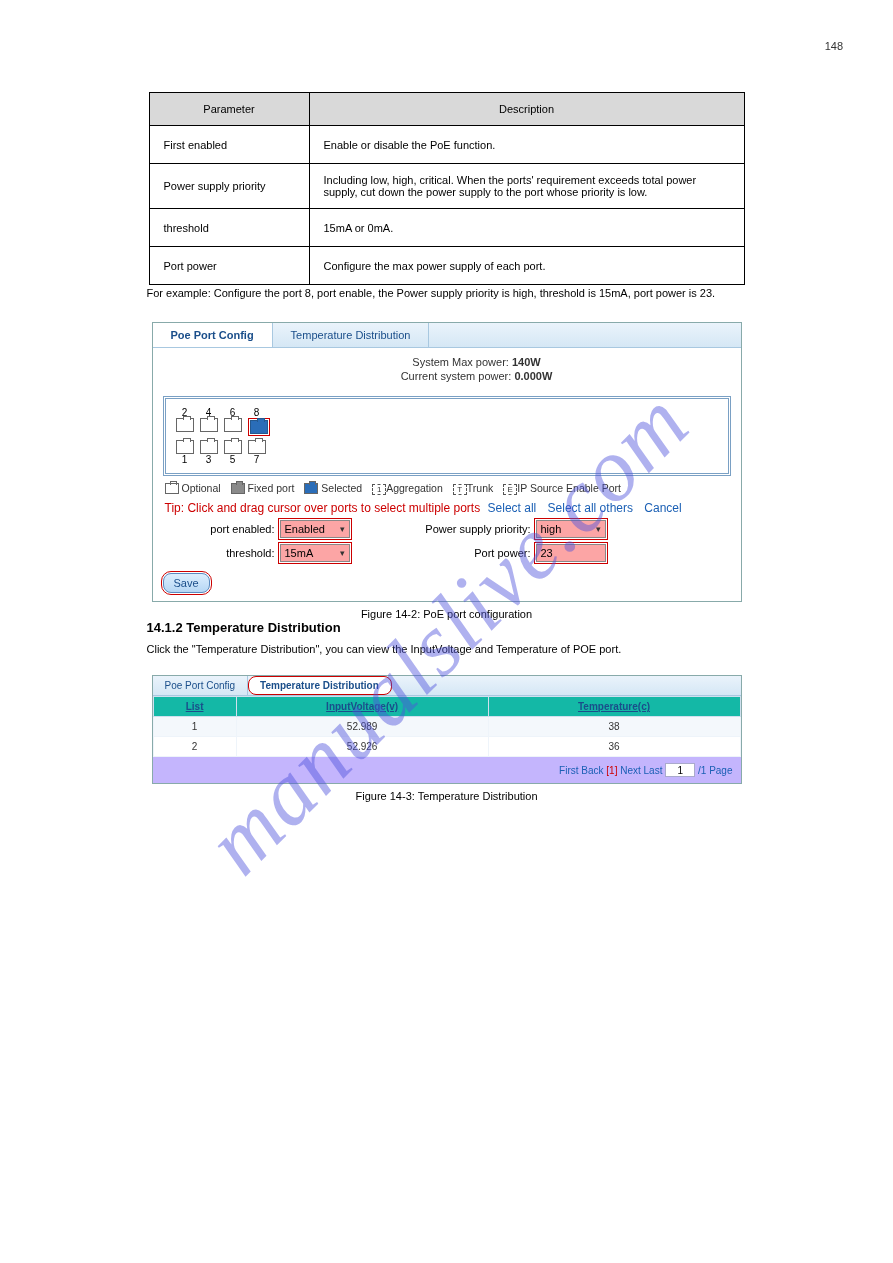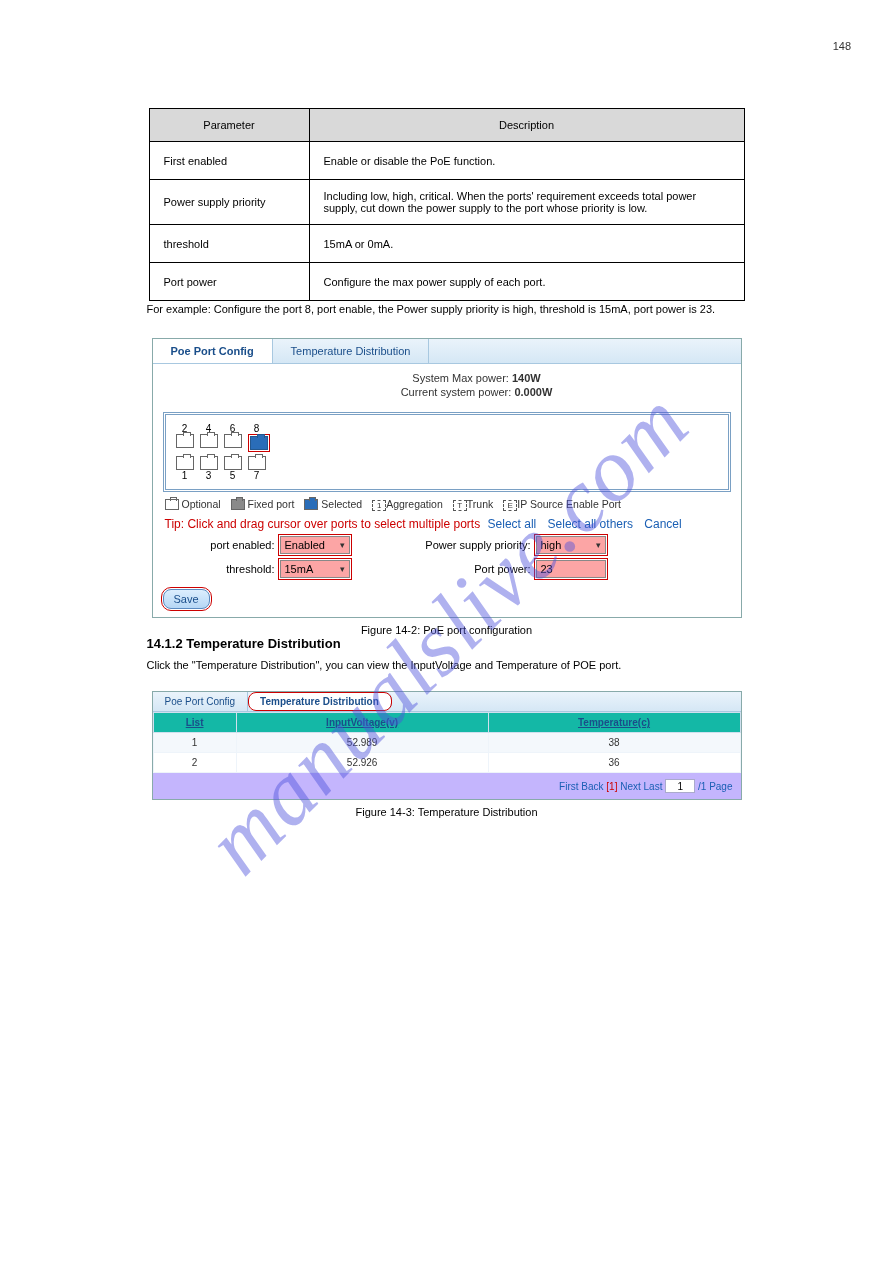--- a/index.html
+++ b/index.html
@@ -1,21 +1,21 @@
 <!DOCTYPE html>
 <html><head>
 <meta charset="utf-8">
 <style>
   * { box-sizing: border-box; margin: 0; padding: 0; }
   body { width: 893px; height: 1263px; background: #fff; font-family: Arial, sans-serif; font-size: 12px; color: #000; position: relative; }
   .page { padding: 80px 60px 40px 60px; }
-  .pagenum { position: absolute; right: 42px; top: 40px; font-size: 11px; color: #333; }
-
-  
-  .ptable { border-collapse: collapse; margin: 28px auto 0 auto; width: 596px; }
+  .pagenum { position: absolute; right: 50px; top: 40px; font-size: 11px; color: #333; }
+
+  
+  .ptable { border-collapse: collapse; margin: 12px auto 0 auto; width: 596px; }
   .ptable th, .ptable td { border: 1px solid #000; font-size: 11px; padding: 10px 14px; vertical-align: middle; }
   .ptable th { background: #d9d9d9; font-weight: normal; text-align: center; height: 30px; }
   .ptable td { height: 38px; }
   .ptable td.col1 { width: 160px; }
 
   .bodytxt { font-size: 11px; line-height: 1.5; }
   .sec { margin-top: 28px; }
   .sec h3 { font-size: 13px; font-weight: bold; margin-bottom: 6px; }
   .figlabel { text-align: center; font-size: 11px; margin-top: 6px; }
 

